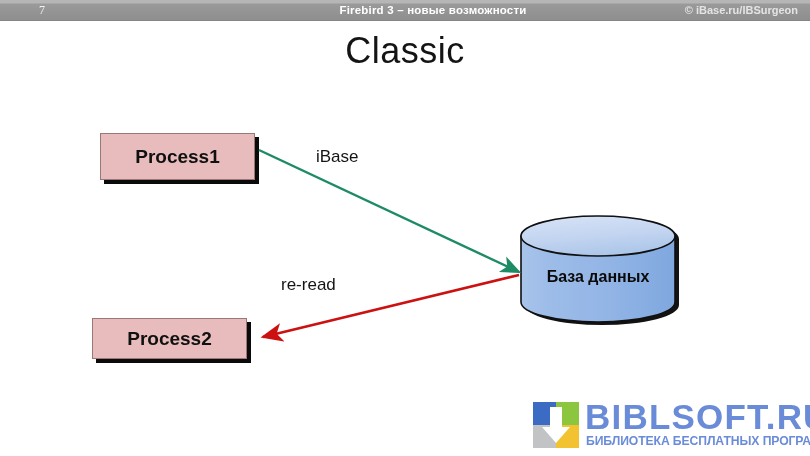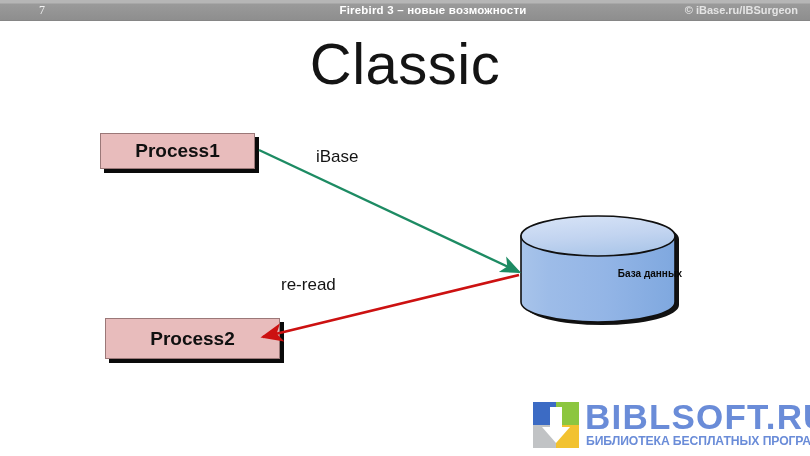--- a/index.html
+++ b/index.html
@@ -59,58 +59,58 @@
     line-height: 15px;
     font-weight: bold;
   }
 
   
   #slide-title {
     position: absolute;
     left: 0; top: 30px;
     width: 810px;
     text-align: center;
-    font-size: 58px;
+    font-size: 36px;
     color: #141414;
     font-weight: normal;
     letter-spacing: 0.5px;
   }
 
   
   .process-box {
     position: absolute;
     background: #e8bcbc;
     border: 1px solid #9b7878;
     box-shadow: 4px 4px 0 0 #0a0a0a;
     display: flex;
     align-items: center;
     justify-content: center;
     font-size: 19px;
     font-weight: bold;
     color: #101010;
     box-sizing: border-box;
   }
-  #process1-box { left: 100px; top: 133px; width: 155px; height: 36px; }
-  #process2-box { left: 105px; top: 318px; width: 175px; height: 41px; }
+  #process1-box { left: 100px; top: 133px; width: 155px; height: 47px; }
+  #process2-box { left: 92px; top: 318px; width: 155px; height: 41px; }
 
   
   #database-cylinder {
     position: absolute;
     left: 514px;
     top: 210px;
     width: 168px;
     height: 118px;
   }
   #database-label {
     position: absolute;
     left: 514px;
     top: 268px;
     width: 168px;
-    text-align: right;
-    font-size: 10px;
+    text-align: center;
+    font-size: 16px;
     font-weight: bold;
     color: #0a0a0a;
   }
 
   
   #arrows-layer {
     position: absolute;
     left: 0; top: 0;
     width: 810px; height: 456px;
   }

